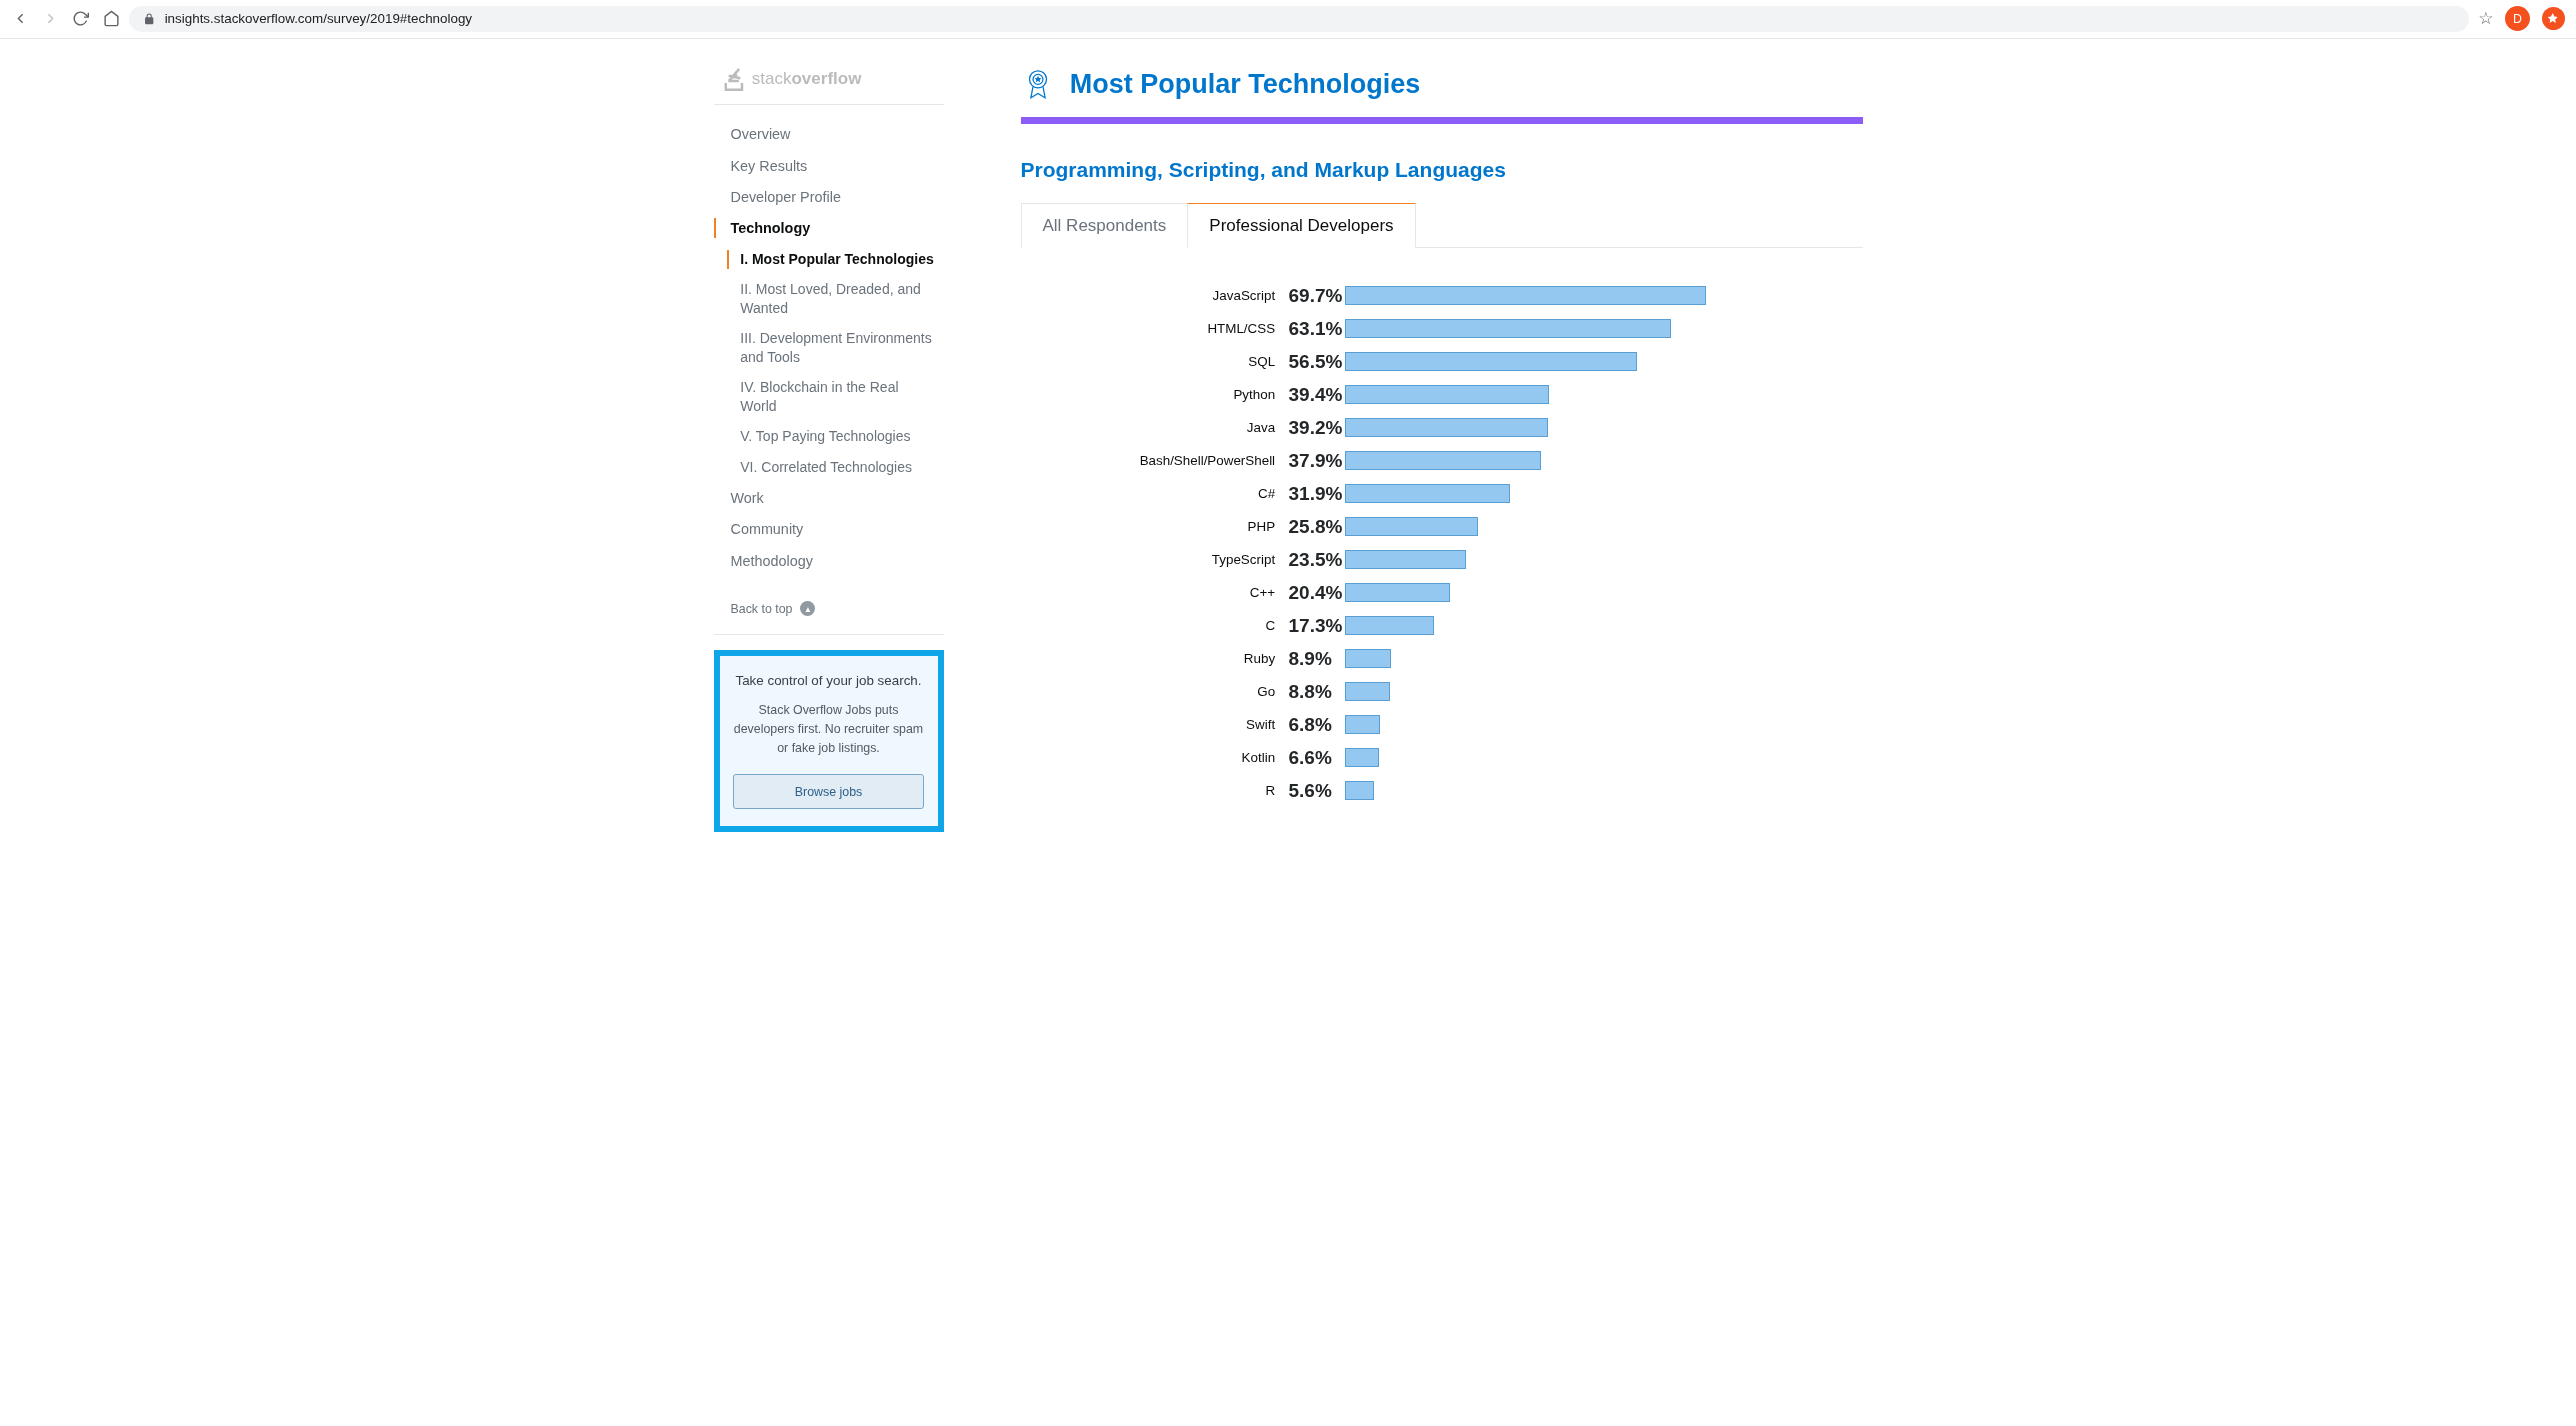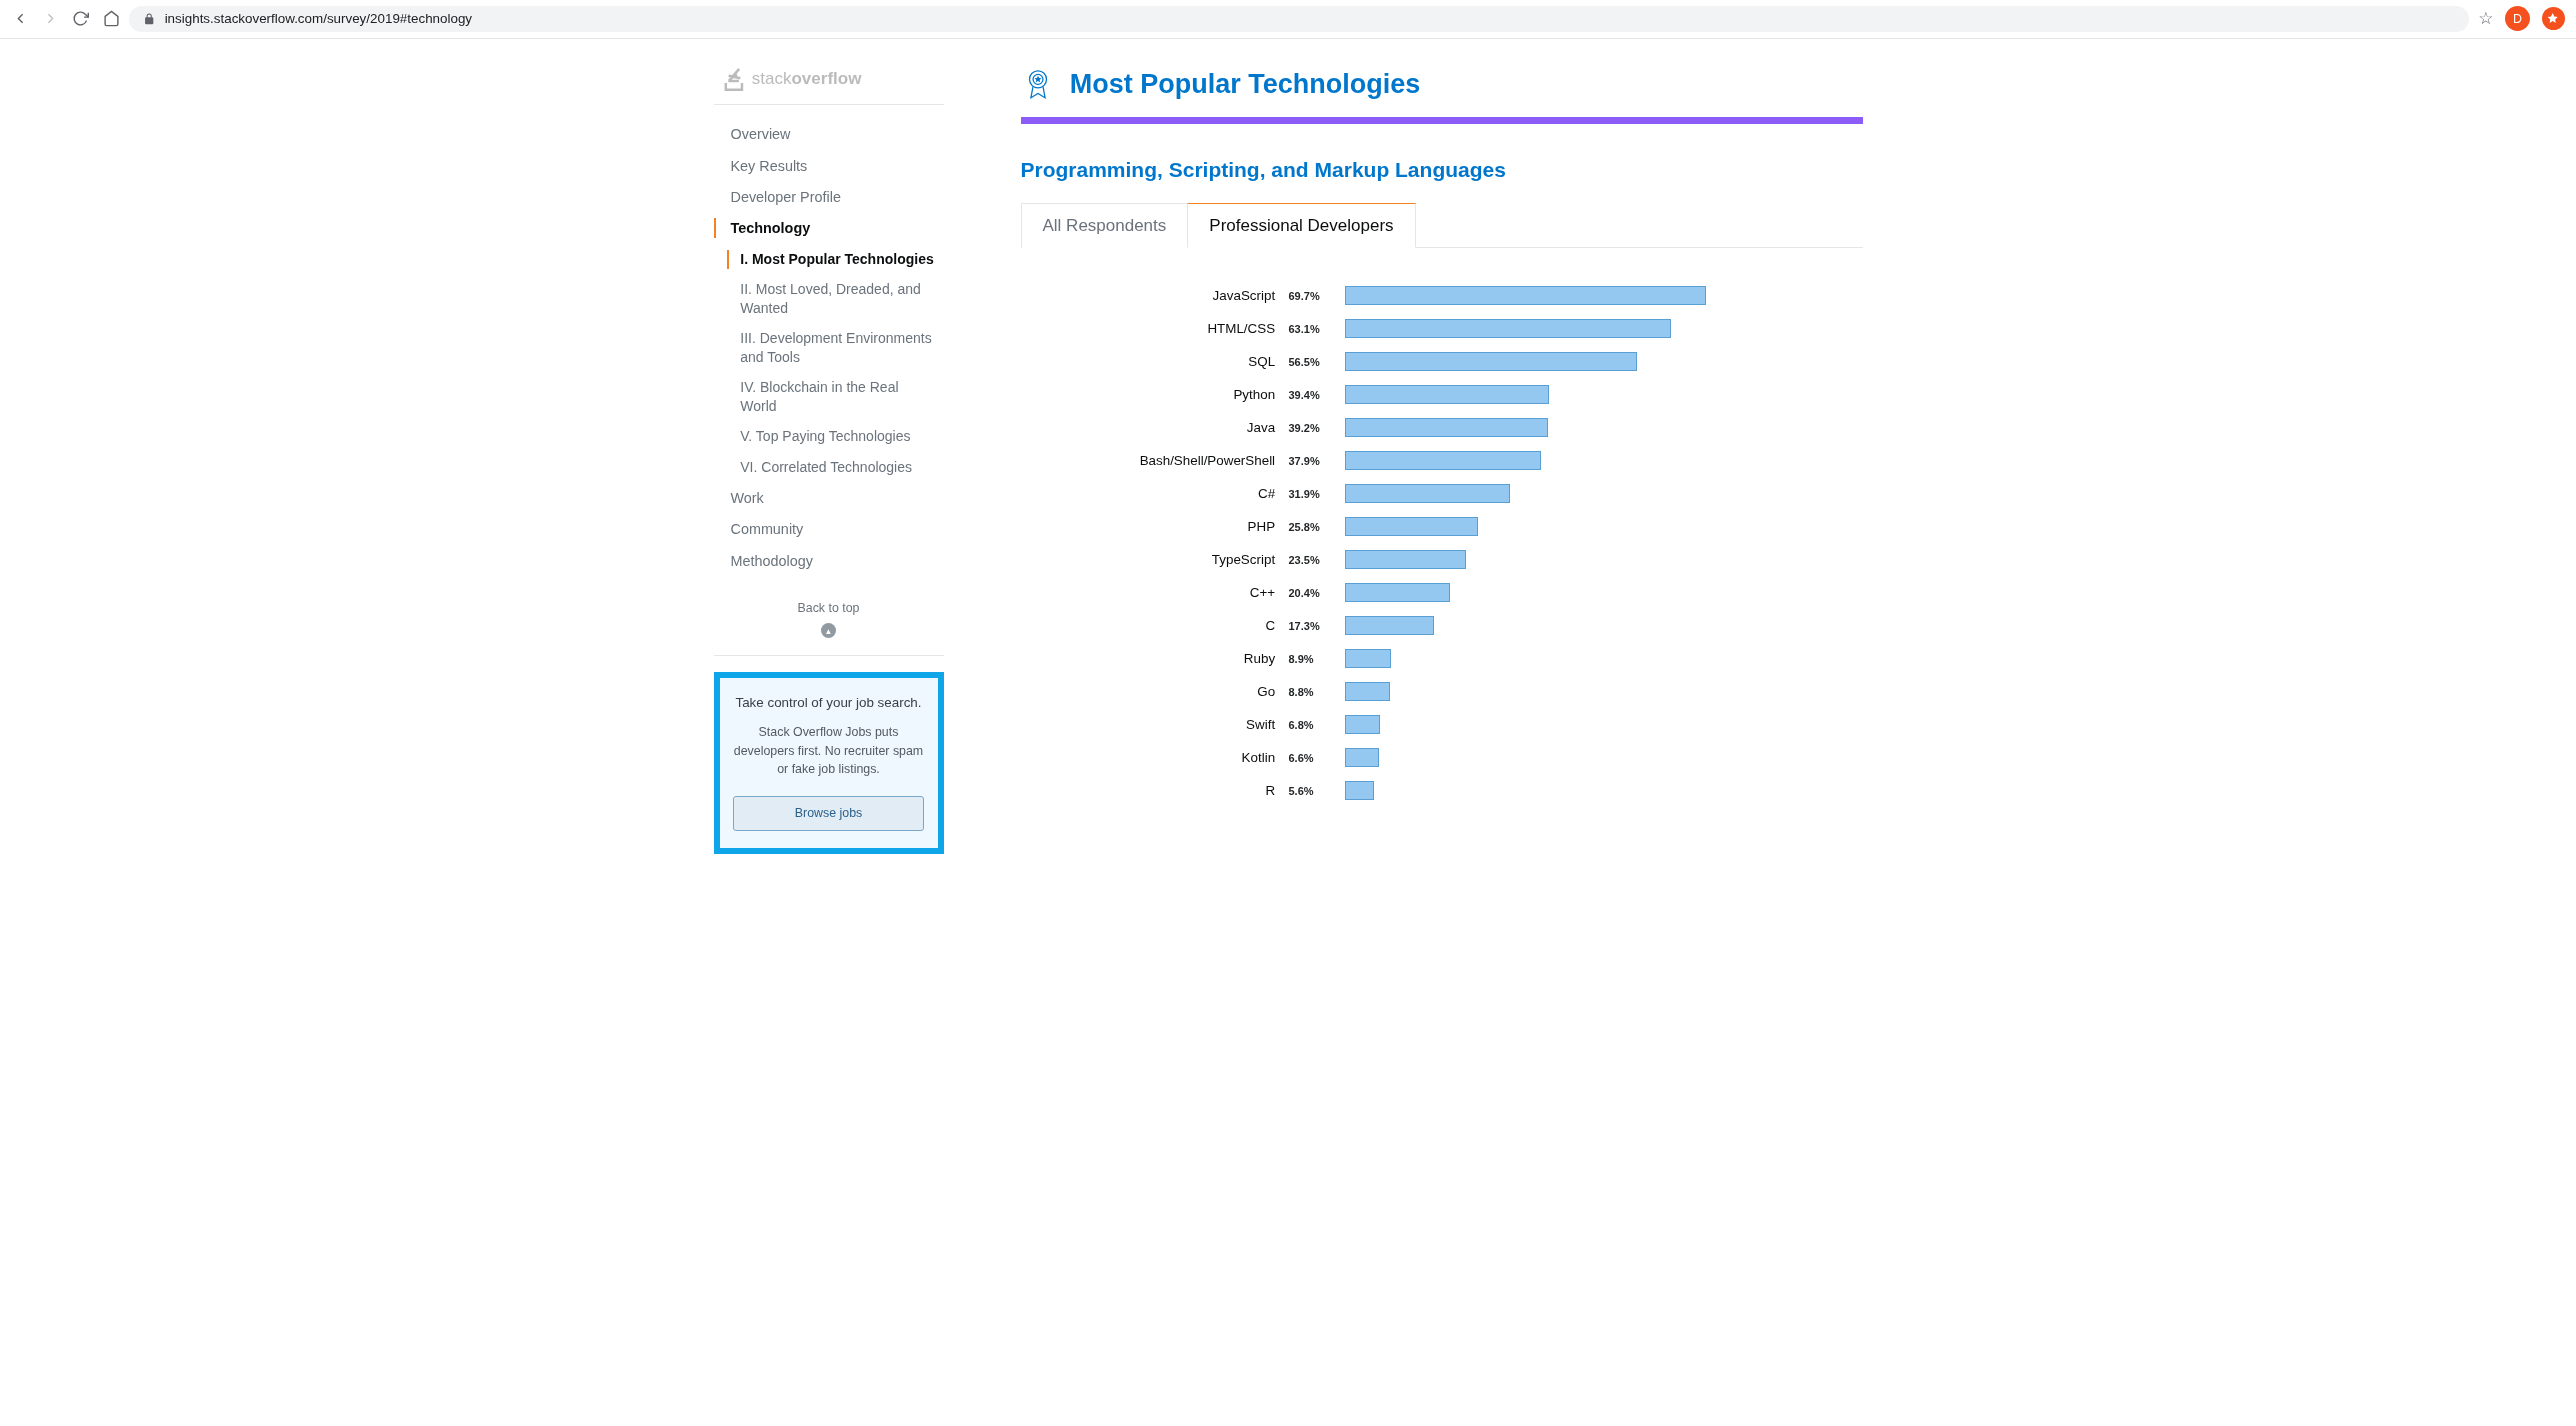--- a/index.html
+++ b/index.html
@@ -91,21 +91,21 @@
     .sidebar-subnav li.sub-active {
       font-weight:700; color:#0c0d0e;
     }
     .sidebar-subnav li.sub-active::before {
       content:""; position:absolute; left:0; top:5.7px; bottom:5.7px;
       width:1.9px; background:#f48024;
     }
     .back-to-top {
       margin-top: 17px; padding: 7.7px 17px;
       font-size: 12.4px; color:#6a737c; cursor:pointer;
-      display:flex; align-items:center; gap:7.7px;flex-direction:column;
+      display:flex; align-items:center; gap:7.7px;
     }
     .btt-circle {
       width:15.3px;height:15.3px;border-radius:50%;background:#9199a1;color:#fff;
       display:flex;align-items:center;justify-content:center;font-size:9.6px;
     }
     .jobs-card {
       margin-top: 15.3px;
       background:#eff8ff;
       border:6px solid #0ea5e9;
       padding: 17px 13.4px;
@@ -146,21 +146,21 @@
     }
     .chart { }
     .chart-row {
       display:flex; align-items:center; height:33px;
     }
     .chart-label {
       width: 268px; text-align:right; padding-right:13.4px;
       font-size:13.4px; color:#0c0d0e;
     }
     .chart-value {
-      width: 56px; text-align:left; font-weight:700; font-size:11px;
+      width: 56px; text-align:left; font-weight:700; font-size:19px;
     }
     .chart-bar-wrap { flex:1; position:relative; height:19px; }
     .chart-bar {
       position:absolute; left:0; top:0; bottom:0;
       background:#95c8f1; border:1px solid #5a9fd4;
     }
     svg { display:block; }
   </style>
 </head>
 <body>

